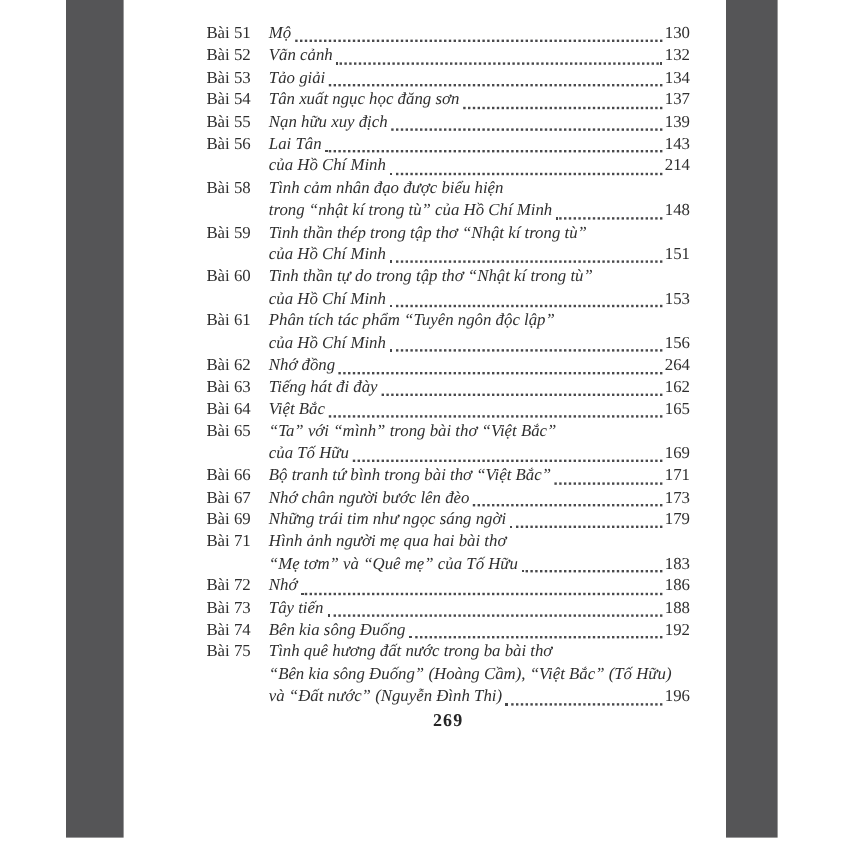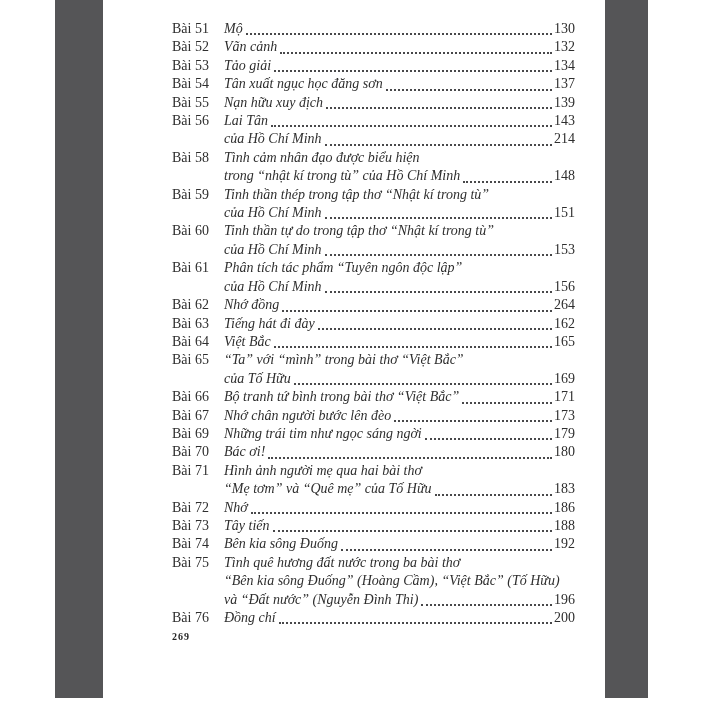--- a/index.html
+++ b/index.html
@@ -60,23 +60,23 @@
     margin: 0 1px 3px 3px;
     align-self: flex-end;
     height: 0;
   }
   .toc-page {
     flex: 0 0 auto;
     padding-left: 1px;
   }
   #footer-page-number {
     margin-top: 1px;
-    text-align: left;
+    text-align: center;
     font-weight: bold;
-    font-size: 10px;
+    font-size: 15px;
     color: #262626;
     letter-spacing: 1px;
   }
 </style>
 </head>
 <body>
 
 <div id="canvas">
   <div id="left-bar" class="side-bar"></div>
   <div id="right-bar" class="side-bar"></div>
@@ -204,26 +204,20 @@
   <span class="dot-leader"></span>
           <span class="toc-page">173</span>
         </div>
         <div class="toc-row">
     <span class="toc-num">Bài 69</span>
     <span class="toc-title">Những trái tim như ngọc sáng ngời</span>
   <span class="dot-leader"></span>
           <span class="toc-page">179</span>
         </div>
         <div class="toc-row">
-    <span class="toc-num">Bài 70</span>
-    <span class="toc-title">Bác ơi!</span>
-  <span class="dot-leader"></span>
-          <span class="toc-page">180</span>
-        </div>
-        <div class="toc-row">
     <span class="toc-num">Bài 71</span>
     <span class="toc-title">Hình ảnh người mẹ qua hai bài thơ</span>
   </div>
         <div class="toc-row">
     <span class="toc-num"></span>
     <span class="toc-title">“Mẹ tơm” và “Quê mẹ” của Tố Hữu</span>
   <span class="dot-leader"></span>
           <span class="toc-page">183</span>
         </div>
         <div class="toc-row">
@@ -250,23 +244,17 @@
   </div>
         <div class="toc-row">
     <span class="toc-num"></span>
     <span class="toc-title">“Bên kia sông Đuống” (Hoàng Cầm), “Việt Bắc” (Tố Hữu)</span>
   </div>
         <div class="toc-row">
     <span class="toc-num"></span>
     <span class="toc-title">và “Đất nước” (Nguyễn Đình Thi)</span>
   <span class="dot-leader"></span>
           <span class="toc-page">196</span>
-        </div>
-        <div class="toc-row">
-    <span class="toc-num">Bài 76</span>
-    <span class="toc-title">Đồng chí</span>
-  <span class="dot-leader"></span>
-          <span class="toc-page">200</span>
         </div>
         <div id="footer-page-number">269</div>
       </div>
   </div>
 </div>
 
 </body></html>

